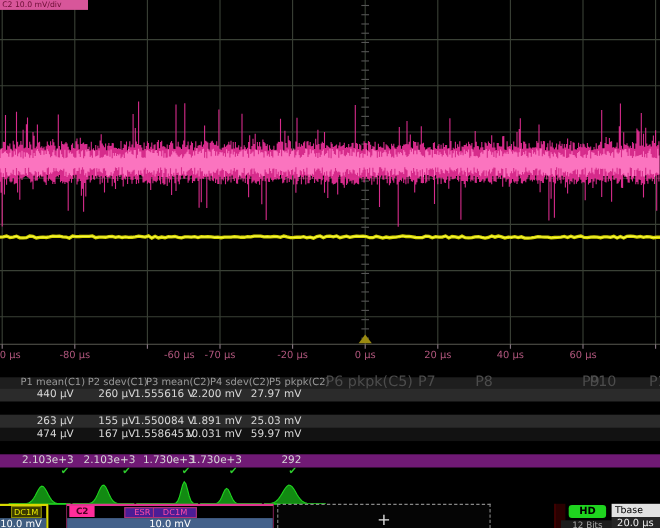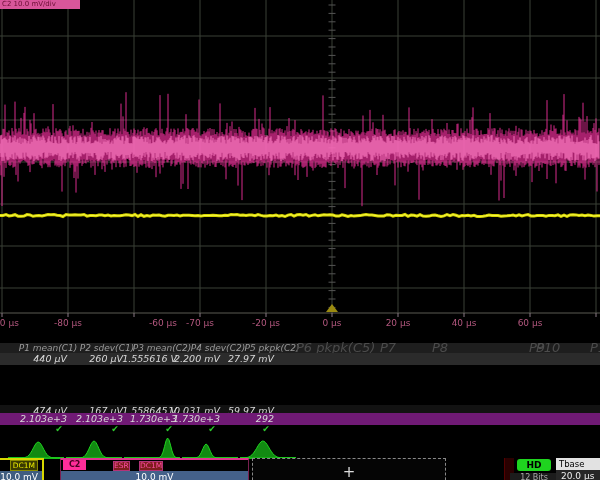--- a/index.html
+++ b/index.html
@@ -3,39 +3,39 @@
 <meta charset="utf-8">
 <style>
   html,body{margin:0;padding:0;background:#000;}
   .screen{position:relative;width:600px;height:480px;background:#000;overflow:hidden;
     font-family:"DejaVu Sans",sans-serif;}
   svg{position:absolute;left:0;top:0;}
   .annot{position:absolute;left:0;top:0;width:78px;height:9px;background:#d8569a;
     color:#6b0e34;font-size:7px;line-height:9px;overflow:hidden;white-space:nowrap;padding-left:2px;}
   #axisLabels .tlabel{position:absolute;top:318px;transform:translateX(-50%);
     color:#b2577e;font-size:9px;white-space:nowrap;}
-  #measureTable{position:absolute;left:0;top:0;width:600px;height:480px;font-style:italic;}
+  #measureTable{position:absolute;left:0;top:0;width:600px;height:480px;}
   .mrow{position:absolute;left:0;width:600px;height:12px;}
   .mcell{position:absolute;color:#d8d8d8;font-size:9.5px;line-height:12px;white-space:nowrap;}
   .mhead{position:absolute;color:#9a9a9a;font-size:9px;line-height:10px;text-align:center;white-space:nowrap;}
   .mdim{position:absolute;color:#4c4c4c;font-size:13px;line-height:10px;white-space:nowrap;}
   .mcheck{position:absolute;color:#2ecc2e;font-size:9px;line-height:10px;transform:translateX(-50%);}
   .c1box{position:absolute;left:-64px;top:458px;width:104px;height:26px;border:2px solid #d8d800;background:#000;}
   .c1box .r1{position:absolute;left:0;top:0;width:100%;height:10px;}
   .badge-c1{position:absolute;right:4px;top:0px;background:#3a3a00;color:#e8e800;
     font-size:7.5px;line-height:9px;padding:0 2px;border:1px solid #8a8a00;}
   .c1val{position:absolute;left:0;top:11px;width:100%;height:13px;background:#3f5d80;color:#fff;
     font-size:9px;line-height:13px;text-align:right;padding-right:4px;box-sizing:border-box;}
   .c2box{position:absolute;left:60px;top:458px;width:187px;height:26px;background:#000;
     border-top:2px solid #e0358f;border-left:1px solid #7a2050;border-right:1px solid #7a2050;}
   .c2box .r1{position:absolute;left:0;top:0;width:100%;height:10px;}
   .c2label{position:absolute;left:2px;top:0;background:#ff2d9a;color:#4a0022;font-weight:bold;
     font-size:8px;line-height:10px;padding:0 6px;}
-  .badge-pink{background:#7f1d1d;color:#ff4da6;border:1px solid #b23378;
-    font-size:7.5px;line-height:8px;padding:0 0;position:absolute;top:1px;}
+  .badge-pink{background:#4c1d95;color:#ff4da6;border:1px solid #b23378;
+    font-size:7.5px;line-height:8px;padding:0 8px;position:absolute;top:1px;}
   .b-esr{left:52px;}
   .b-dc1m{left:78px;}
   .c2val{position:absolute;left:0;top:11px;width:100%;height:13px;background:#44618a;color:#fff;
     font-size:9px;line-height:13px;text-align:center;}
   .addbox{position:absolute;left:252px;top:458px;width:192px;height:30px;border:1px dashed #888;
     color:#ddd;text-align:center;font-size:15px;line-height:26px;background:#050505;}
   .redsliver{position:absolute;left:504px;top:458px;width:9px;height:22px;background:#2a0000;border-left:1px solid #550000;}
   .hdbadge{position:absolute;left:517px;top:459px;width:34px;height:12px;background:#1fd41f;
     border-radius:3px;color:#000;font-weight:bold;font-size:9px;line-height:12px;text-align:center;}
   .hdbits{position:absolute;left:510px;top:473px;width:48px;height:12px;background:#1c1c1c;
@@ -153,21 +153,28 @@
         <div class="mdim" style="left: 536px; top: 0px;">P10</div>
         <div class="mdim" style="left: 590px; top: 0px;">P11</div>
       </div>
       <div class="mrow" style="top: 353px; background: rgb(43, 43, 43);">
         <div class="mcell" style="right: 533px; top: 0px;">440 µV</div>
         <div class="mcell" style="right: 477px; top: 0px;">260 µV</div>
         <div class="mcell" style="right: 423px; top: 0px;">1.555616 V</div>
         <div class="mcell" style="right: 380px; top: 0px;">2.200 mV</div>
         <div class="mcell" style="right: 326px; top: 0px;">27.97 mV</div>
       </div>
-      <div class="mrow" style="top: 389px; background: rgb(18, 18, 18); margin-top: 16px;">
+      <div class="mrow" style="top: 377px; background: rgb(43, 43, 43);">
+        <div class="mcell" style="right: 533px; top: 0px;">263 µV</div>
+        <div class="mcell" style="right: 477px; top: 0px;">155 µV</div>
+        <div class="mcell" style="right: 423px; top: 0px;">1.550084 V</div>
+        <div class="mcell" style="right: 380px; top: 0px;">1.891 mV</div>
+        <div class="mcell" style="right: 326px; top: 0px;">25.03 mV</div>
+      </div>
+      <div class="mrow" style="top: 389px; background: rgb(18, 18, 18);">
         <div class="mcell" style="right: 533px; top: 0px;">474 µV</div>
         <div class="mcell" style="right: 477px; top: 0px;">167 µV</div>
         <div class="mcell" style="right: 423px; top: 0px;">1.558645 V</div>
         <div class="mcell" style="right: 380px; top: 0px;">10.031 mV</div>
         <div class="mcell" style="right: 326px; top: 0px;">59.97 mV</div>
       </div>
       <div class="mrow" style="top: 413px; background: #701a75;">
         <div class="mcell" style="right: 533px; top: 0px;">2.103e+3</div>
         <div class="mcell" style="right: 477px; top: 0px;">2.103e+3</div>
         <div class="mcell" style="right: 423px; top: 0px;">1.730e+3</div>

